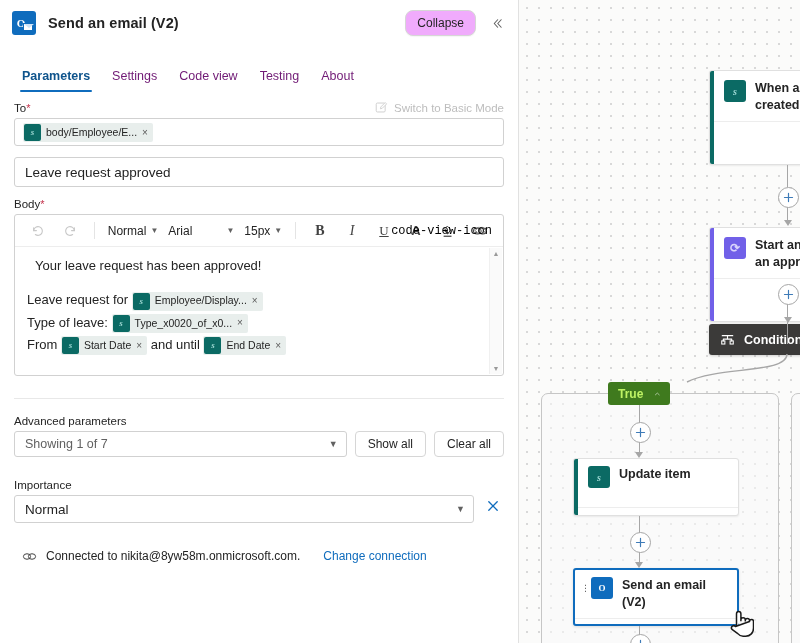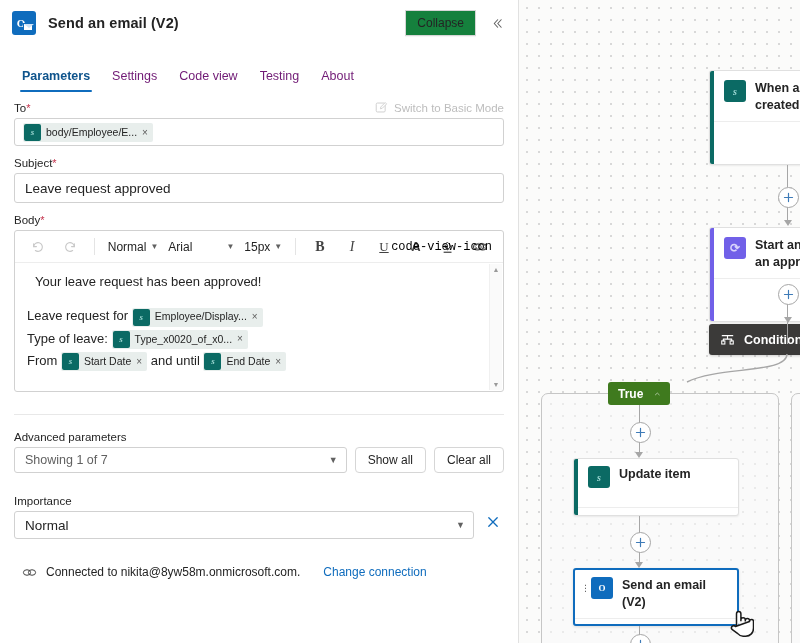--- a/index.html
+++ b/index.html
@@ -60,22 +60,22 @@
   .head-title {
     margin-left: 12px;
     font-size: 14.5px; font-weight: bold; color: #242424;
     letter-spacing: .1px;
   }
   .head-right {
     position: absolute; right: 8px; top: 0; height: 46px;
     display: flex; align-items: center; gap: 8px;
   }
   .collapse-btn {
-    border: 1px solid #d6d6d6; background: #15803d;
-    border-radius: 0;
+    border: 1px solid #d6d6d6; background: #f0abfc;
+    border-radius: 8px;
     font-size: 12px; color: #242424;
     padding: 5px 11px;
     cursor: pointer;
     font-family: inherit;
     box-shadow: 0 1px 1px rgba(0,0,0,.04);
   }
   .chev-btn {
     width: 26px; height: 26px;
     display: flex; align-items: center; justify-content: center;
     color: #616161; font-size: 14px; cursor: pointer;
@@ -302,21 +302,21 @@
     border-radius: 3px;
     height: 31px;
     display: flex; align-items: center; gap: 9px;
     padding: 0 14px 0 11px;
     font-size: 12.5px; font-weight: bold;
     box-shadow: 0 1px 3px rgba(0,0,0,.18);
     box-sizing: border-box;
   }
   .true-pill {
     position: absolute;
-    background: #3f7a1e; color: #ffffff;
+    background: #3f7a1e; color: #bef264;
     border-radius: 3px;
     height: 23px;
     display: flex; align-items: center; gap: 12px;
     padding: 0 10px;
     font-size: 12px; font-weight: bold;
     box-sizing: border-box;
     z-index: 4;
   }
   .scope-box {
     position: absolute;
@@ -390,21 +390,20 @@
         <div class="txtbox">
           <span class="token">
             <span class="tkicon">s</span>
             <span>body/Employee/E...</span>
             <span class="tkx">×</span>
           </span>
         </div>
       </div>
 
       <div class="field">
-        <label class="flabel"><span>Subject</span><span class="req">*</span></label>
         <div class="txtbox subject">Leave request approved</div>
       </div>
 
       <div class="field">
         <label class="flabel"><span>Body</span><span class="req">*</span></label>
         <div class="editor">
 
           <div class="etoolbar">
             <div class="ebtn dim">
               <svg width="14" height="14" viewBox="0 0 16 16">

